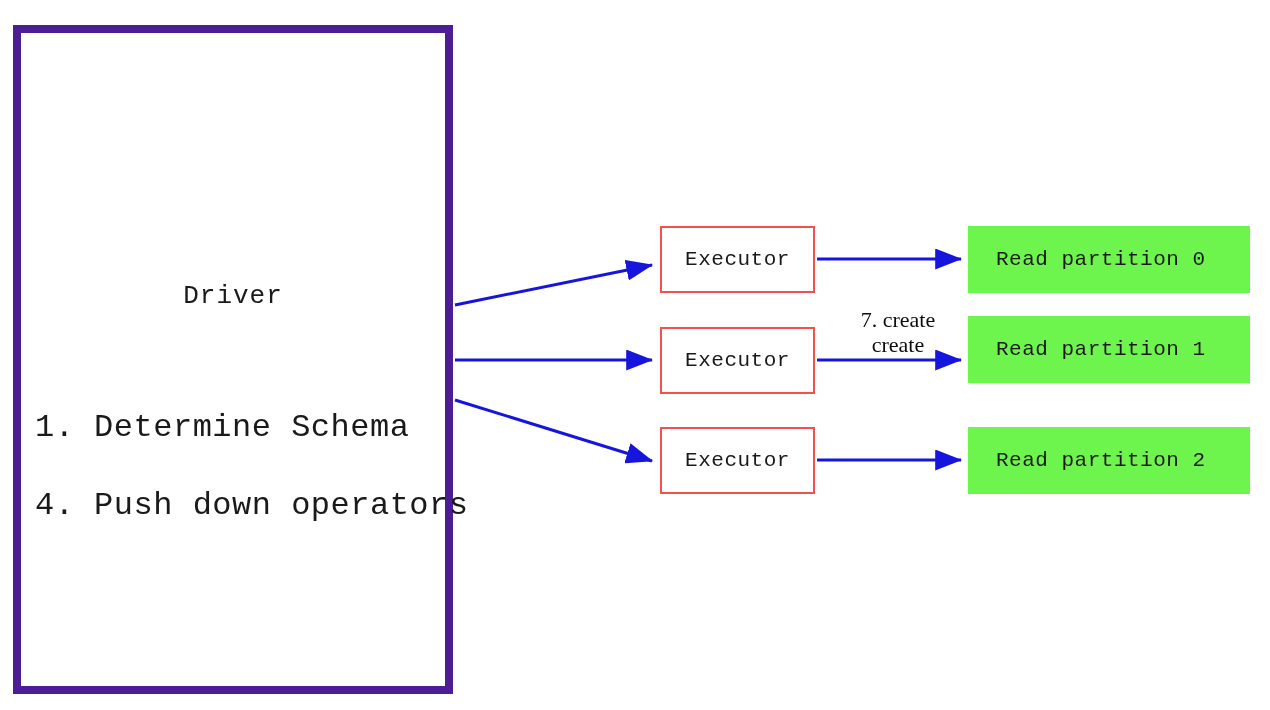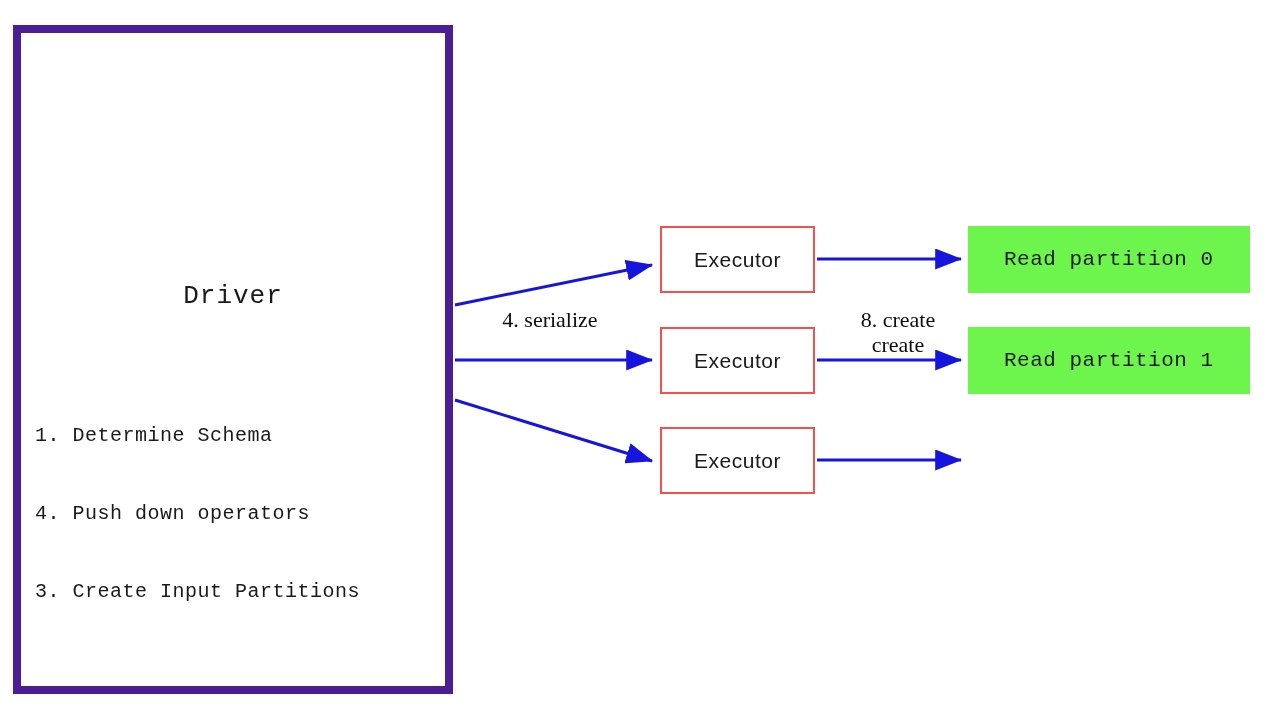--- a/index.html
+++ b/index.html
@@ -47,23 +47,23 @@
     width: 100%;
     text-align: center;
     font-family: "Liberation Mono", "DejaVu Sans Mono", monospace;
     font-size: 26px;
     color: #1a1a1a;
     letter-spacing: 1px;
   }
   .driver-steps {
     position: absolute;
     left: 14px;
-    top: 338px;
-    font-family: "Liberation Mono", "DejaVu Sans Mono", monospace;
-    font-size: 20px;
+    top: 330px;
+    font-family: "Liberation Mono", "DejaVu Sans Mono", monospace;
+    font-size: 32px;
     line-height: 26px;
     color: #1a1a1a;
     letter-spacing: 0.5px;
     white-space: pre;
   }
   .driver-step {
     display: block;
     white-space: pre;
   }
 
@@ -75,21 +75,21 @@
     height: 67px;
     border: 2px solid #f4514e;
     background: #ffffff;
     box-sizing: border-box;
     display: flex;
     align-items: center;
     justify-content: center;
     z-index: 2;
   }
   .executor-label {
-    font-family: Liberation Sans, sans-serif;
+    font-family: Liberation Mono, monospace;
     font-size: 21px;
     color: #1a1a1a;
     letter-spacing: 0.5px;
   }
   .exec-row0 { top: 226px; }
   .exec-row1 { top: 327px; }
   .exec-row2 { top: 427px; }
 
   
   .partition-box {
@@ -101,24 +101,24 @@
     box-sizing: border-box;
     display: flex;
     align-items: center;
     z-index: 2;
   }
   .partition-label {
     font-family: "Liberation Mono", "DejaVu Sans Mono", monospace;
     font-size: 21px;
     color: #1a1a1a;
     letter-spacing: 0.5px;
-    padding-left: 36px;
+    padding-left: 28px;
   }
   .part-row0 { top: 226px; }
-  .part-row1 { top: 327px; text-align: right; }
+  .part-row1 { top: 316px; text-align: right; }
   .part-row2 { top: 427px; }
 
   
   .edge-label {
     position: absolute;
     font-family: "Liberation Serif", "DejaVu Serif", serif;
     font-size: 22px;
     line-height: 25px;
     color: #0d0d0d;
     text-align: center;
@@ -160,43 +160,44 @@
     <line x1="817" y1="360" x2="961" y2="360" stroke="#1515dd" stroke-width="3" marker-end="url(#arrowhead)"></line>
 
     <line x1="817" y1="460" x2="961" y2="460" stroke="#1515dd" stroke-width="3" marker-end="url(#arrowhead)"></line>
   </svg>
 
   <div class="driver-box">
     <div class="driver-title">Driver</div>
     <div class="driver-steps">
       <span class="driver-step">1. Determine Schema</span>
       <span class="driver-step">4. Push down operators</span>
-      <span class="driver-step">3. Create Input Partitions</span>
     </div>
   </div>
 
   <div class="executor-box exec-row0">
     <span class="executor-label">Executor</span>
   </div>
   <div class="executor-box exec-row1">
     <span class="executor-label">Executor</span>
   </div>
   <div class="executor-box exec-row2">
     <span class="executor-label">Executor</span>
   </div>
 
   <div class="partition-box part-row0">
     <span class="partition-label">Read partition 0</span>
   </div>
   <div class="partition-box part-row1">
     <span class="partition-label">Read partition 1</span>
   </div>
+  <div class="partition-box part-row2">
+    <span class="partition-label">Read partition 2</span>
+  </div>
 
   <div class="edge-label" id="label-serialize">
-    <span class="l1">4. serialize</span>
   </div>
 
   <div class="edge-label" id="label-create-reader">
-    <span class="l1">8. create</span>
+    <span class="l1">7. create</span>
     <span class="l2">create</span>
   </div>
 
 </div>
 
 </body></html>

